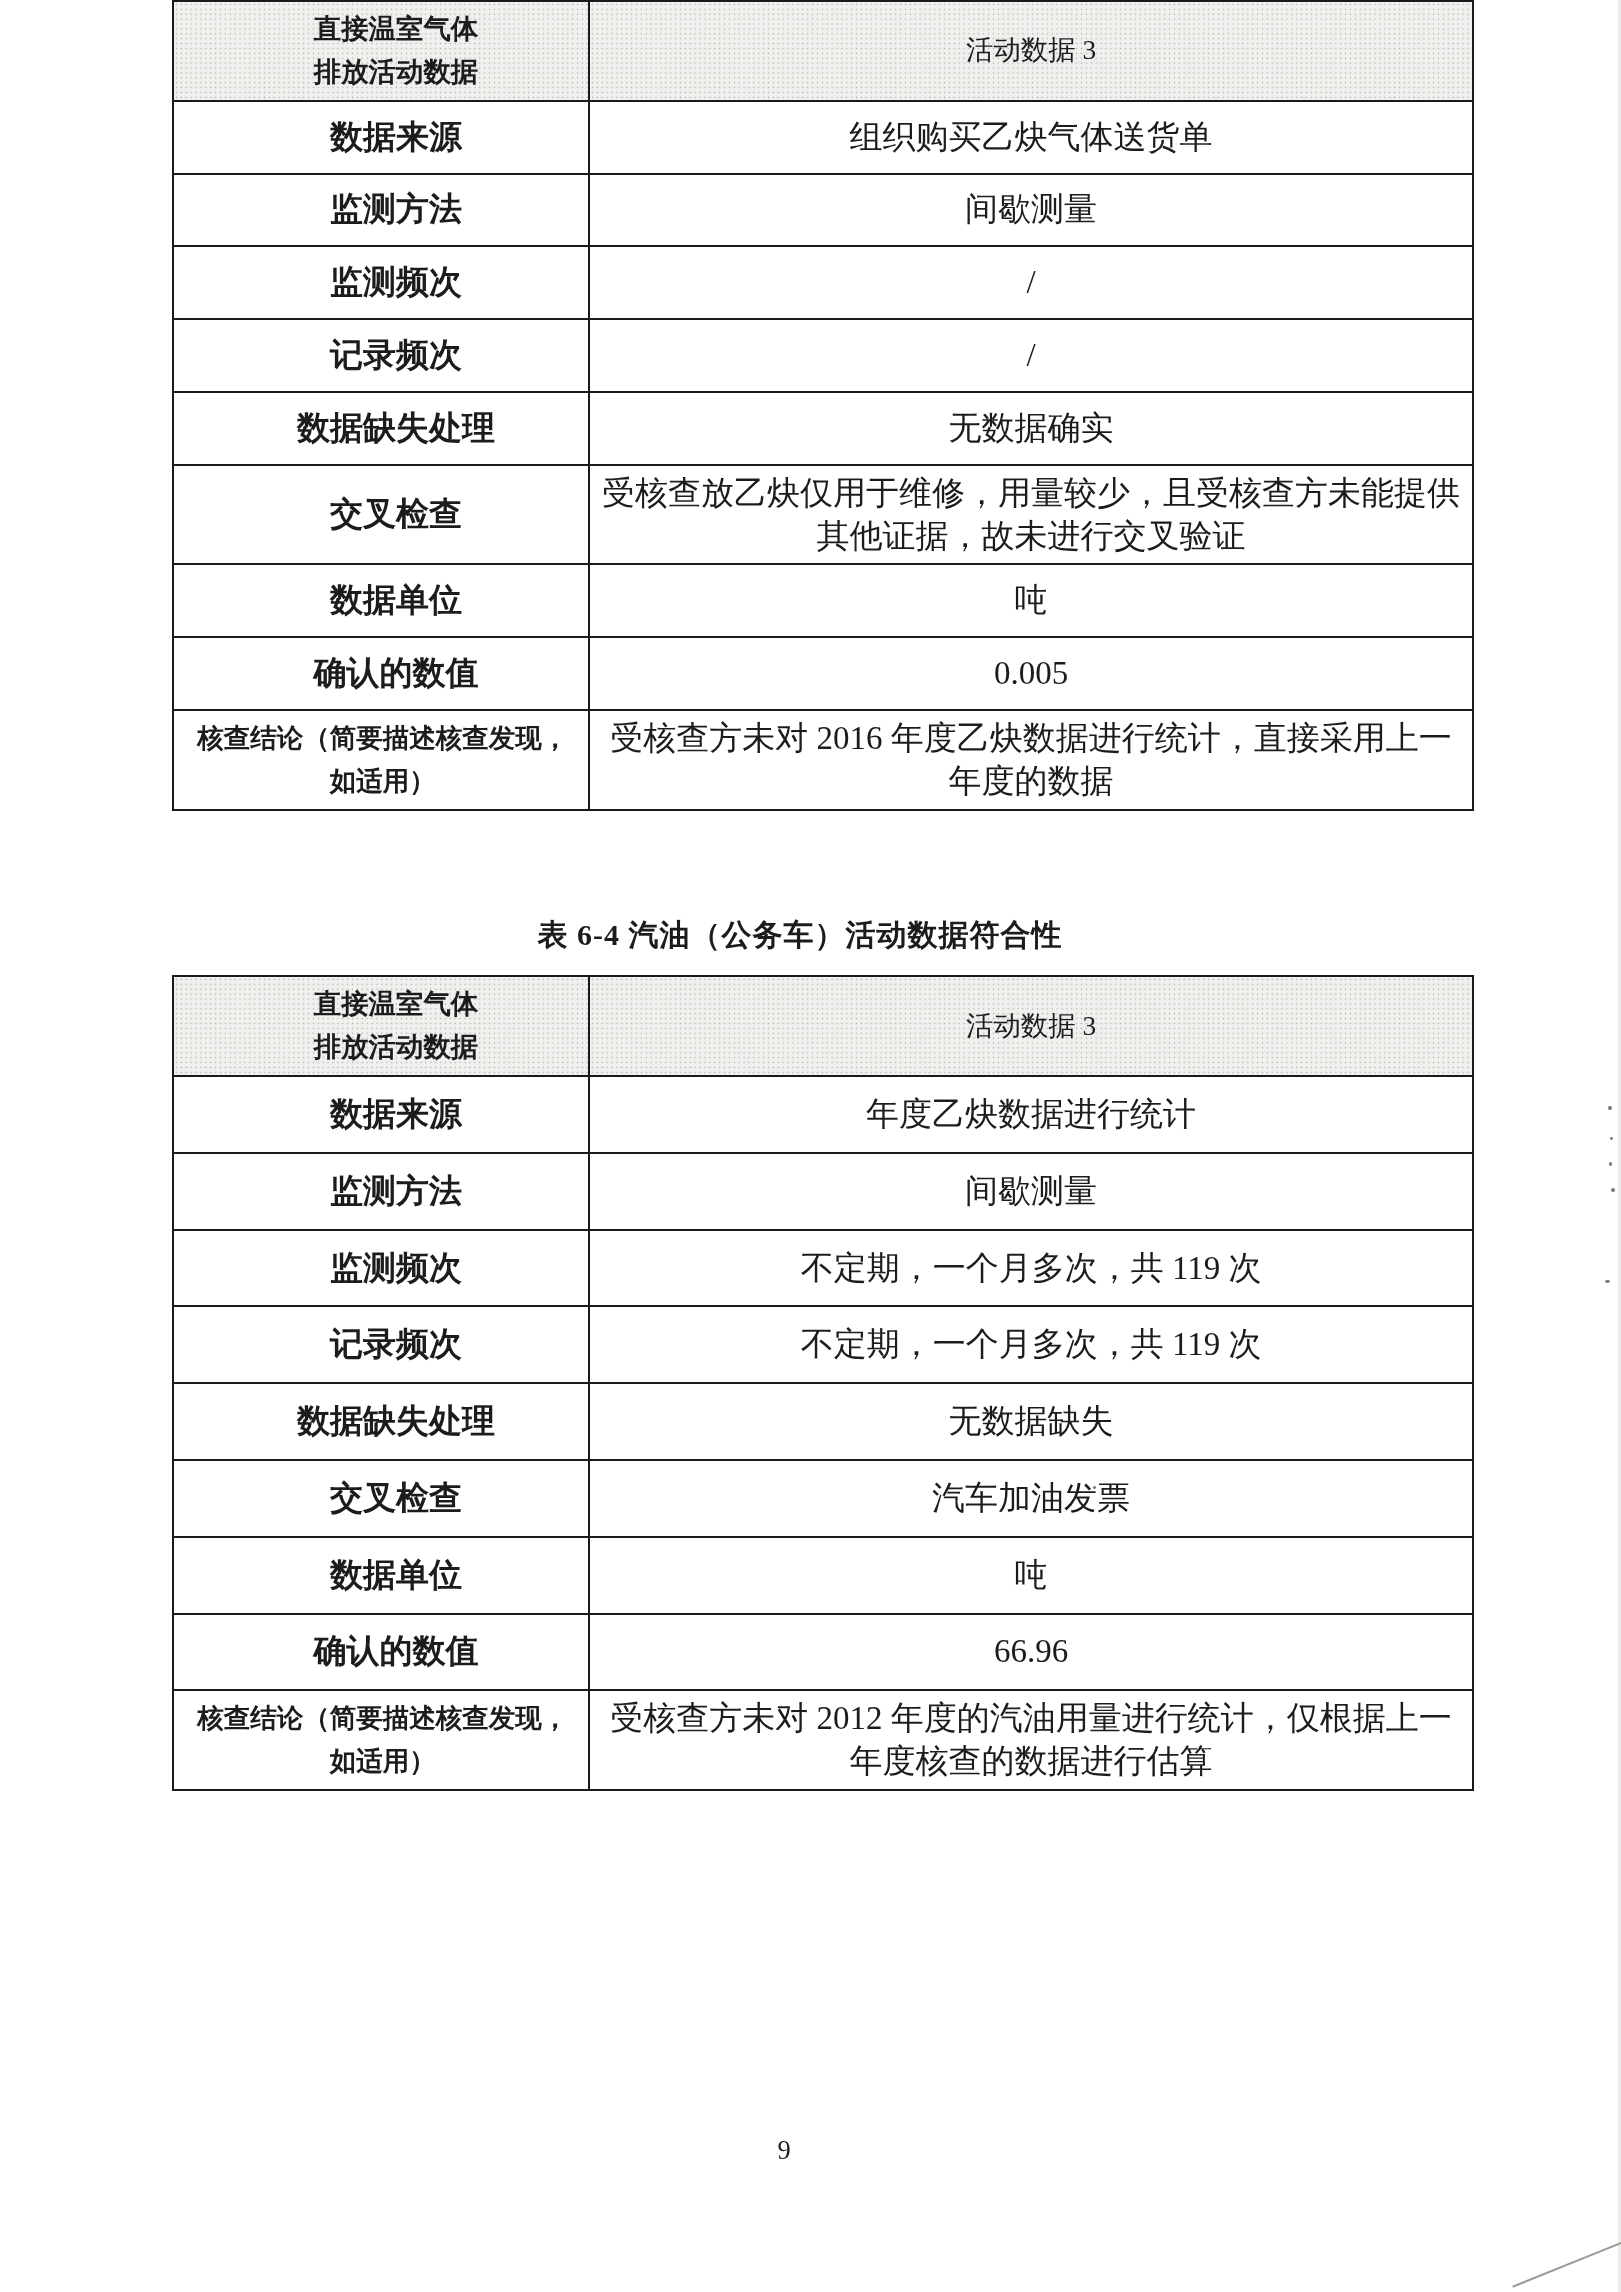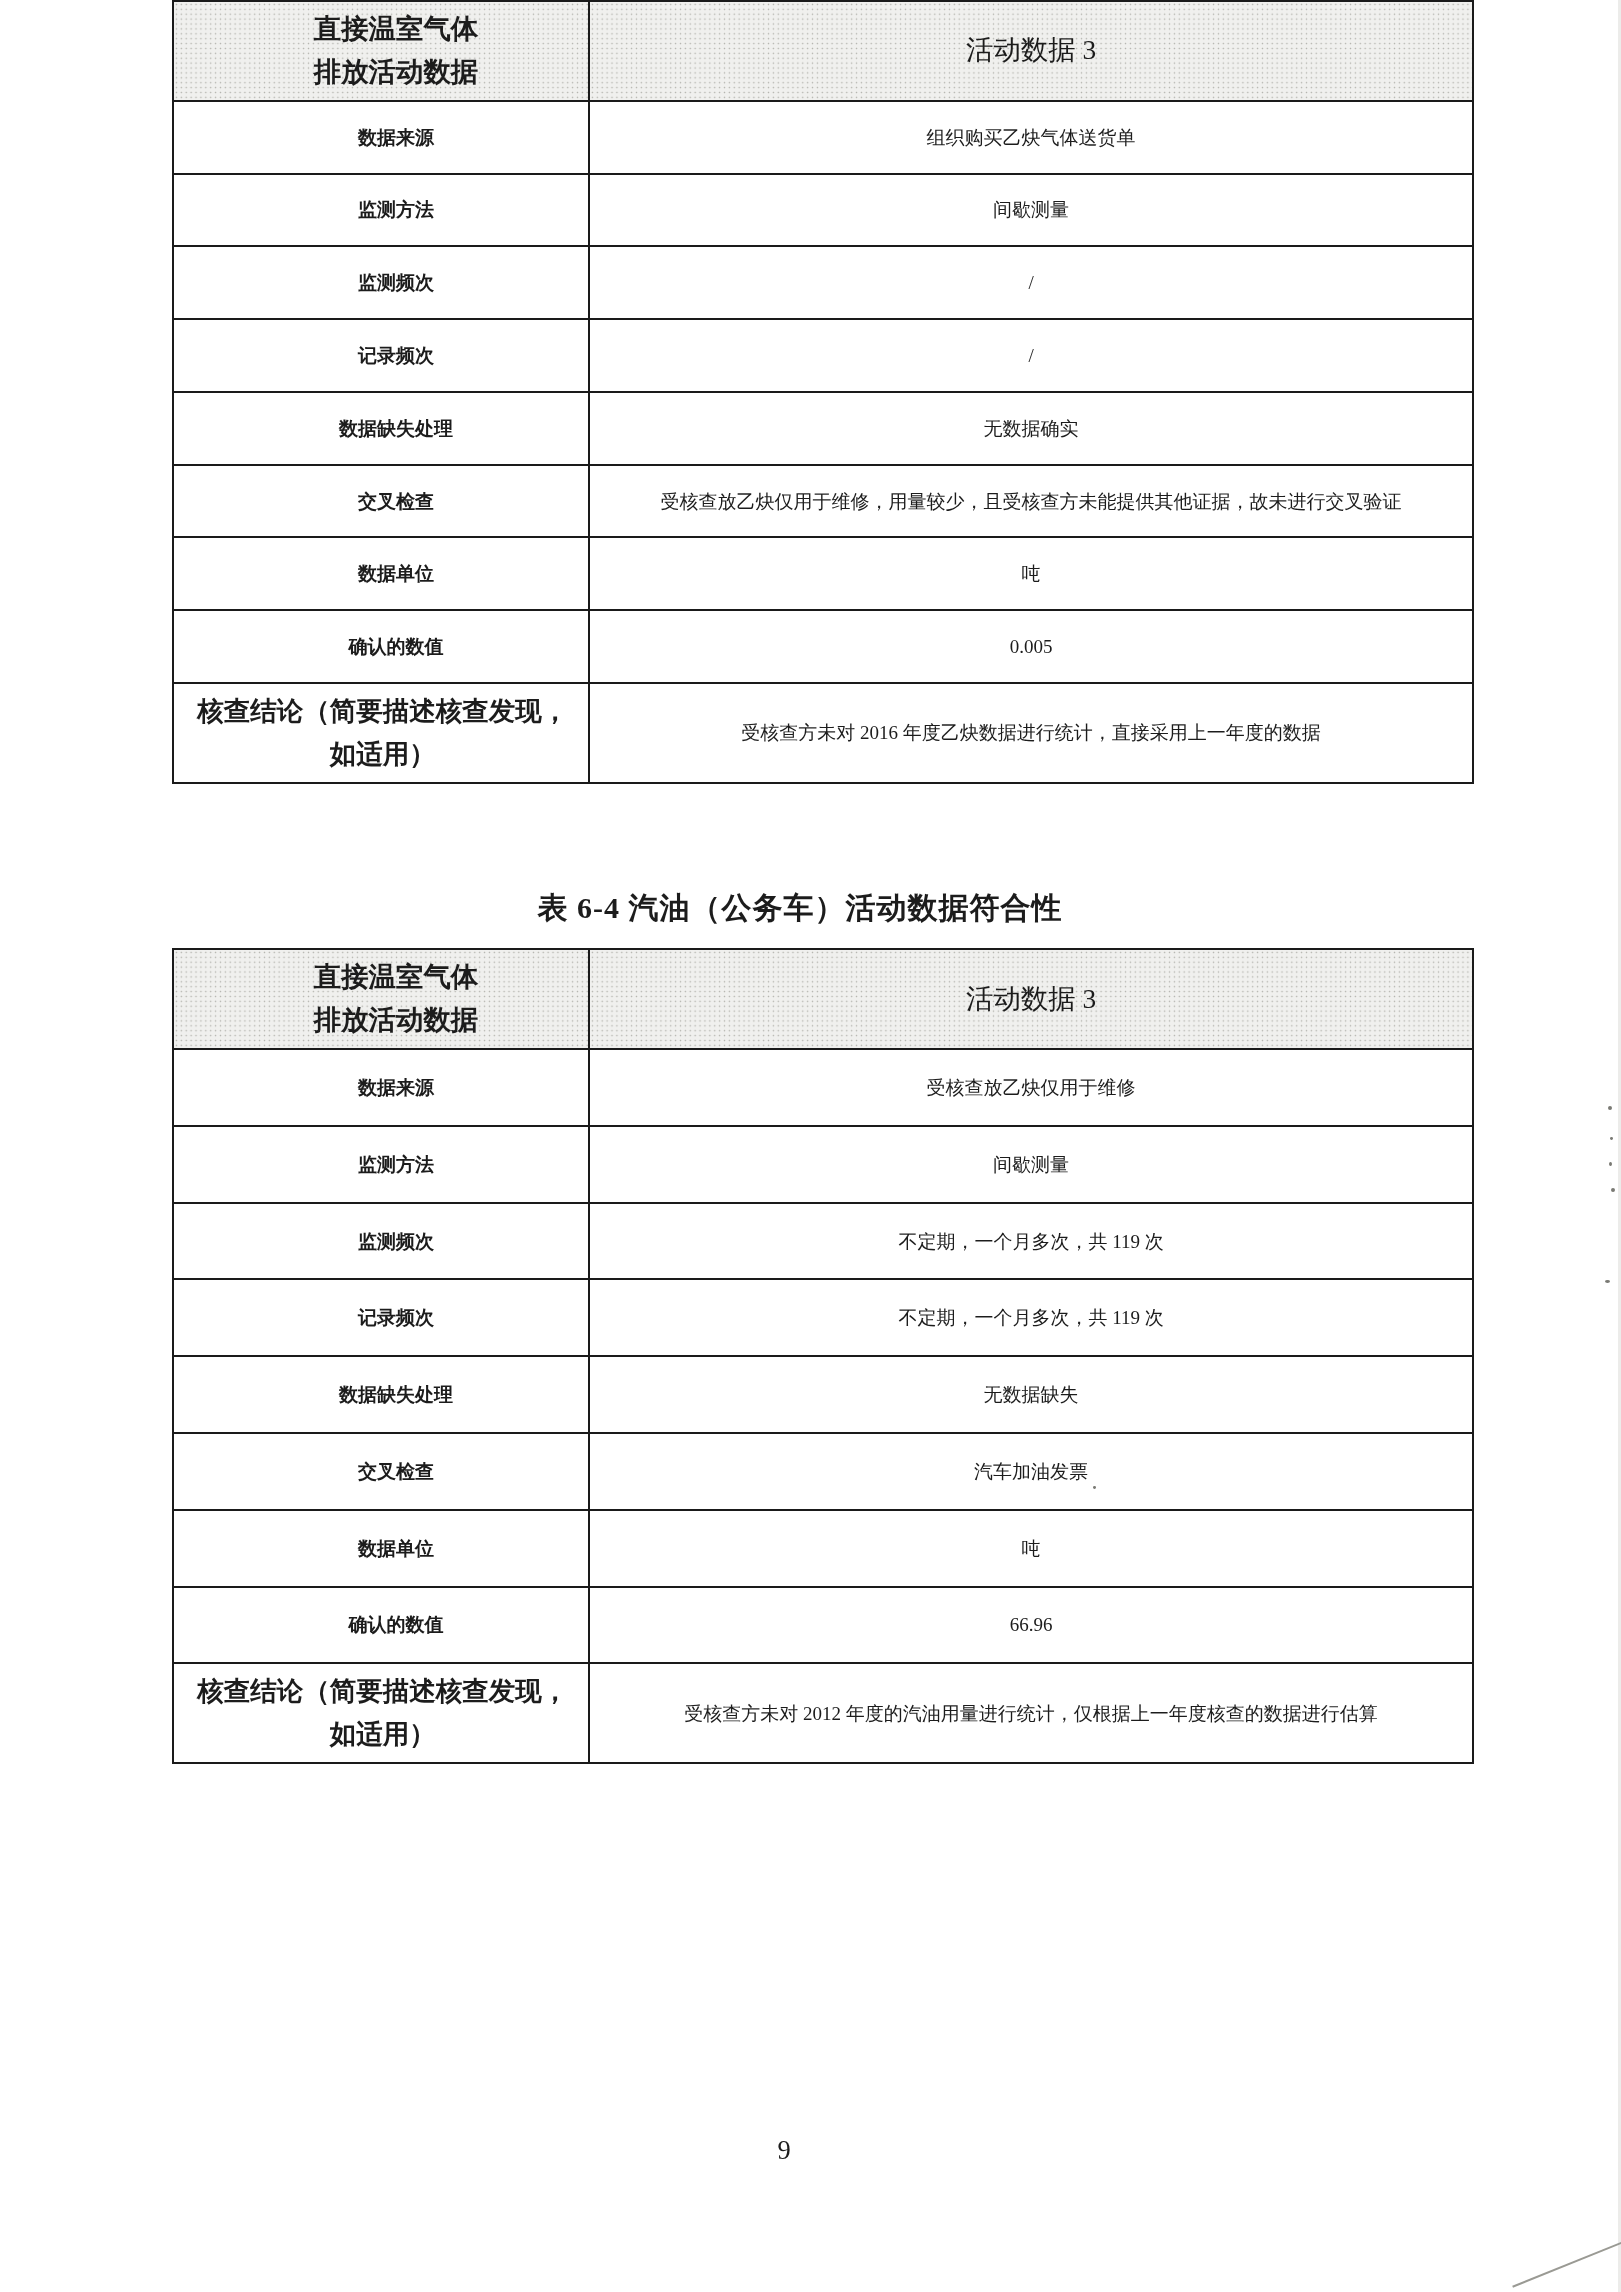--- a/index.html
+++ b/index.html
@@ -30,21 +30,21 @@
     border-collapse:collapse;
     width:1256px;
     table-layout:fixed;
     border:2.9px solid #1a1a1a;
   }
   table.rpt th, table.rpt td {
     border:2px solid #1a1a1a;
     text-align:center;
     vertical-align:middle;
     padding:5.9px 9.8px;
-    font-size:19px;
+    font-size:33px;
     line-height:43px;
     word-break:break-all;
   }
   table.rpt .col-label { width:364px; font-weight:bold;padding-left:40px; }
   table.rpt .col-value { width:863px; font-weight:normal; }
   table.rpt thead th {
     height:82px;
     font-size:27.4px;
     font-weight:bold;
     background-color:#f0f0ee;
@@ -152,21 +152,21 @@
         <th class="col-label">
           <span>直接温室气体</span><br>
           <span>排放活动数据</span>
         </th>
         <th class="col-value">活动数据 3</th>
       </tr>
     </thead>
     <tbody>
         <tr>
           <td class="col-label">数据来源</td>
-          <td class="col-value">受核查放乙炔仅用于维修</td>
+          <td class="col-value">年度乙炔数据进行统计</td>
         </tr>
         <tr>
           <td class="col-label">监测方法</td>
           <td class="col-value">间歇测量</td>
         </tr>
         <tr>
           <td class="col-label">监测频次</td>
           <td class="col-value">不定期，一个月多次，共 119 次</td>
         </tr>
         <tr>

